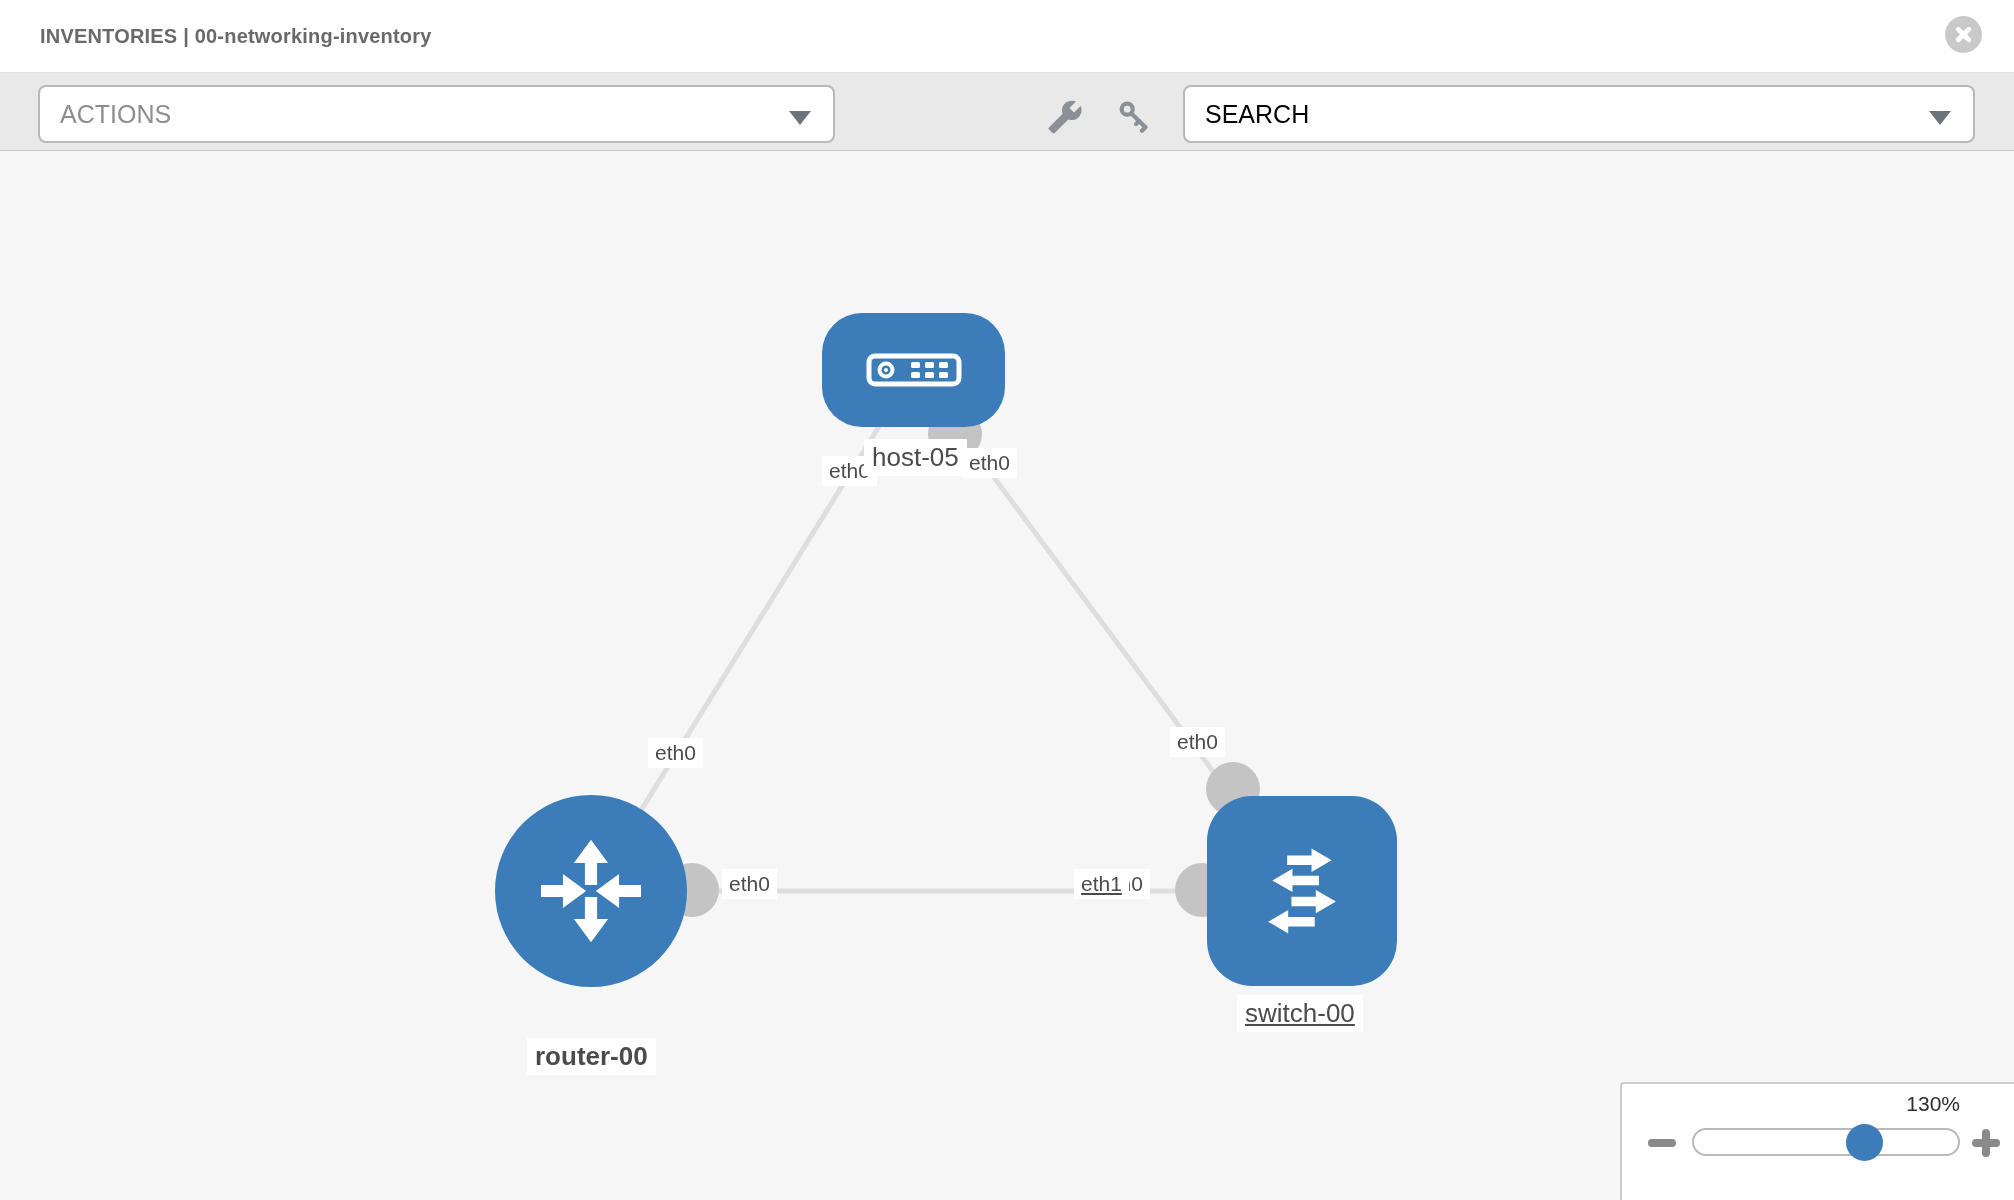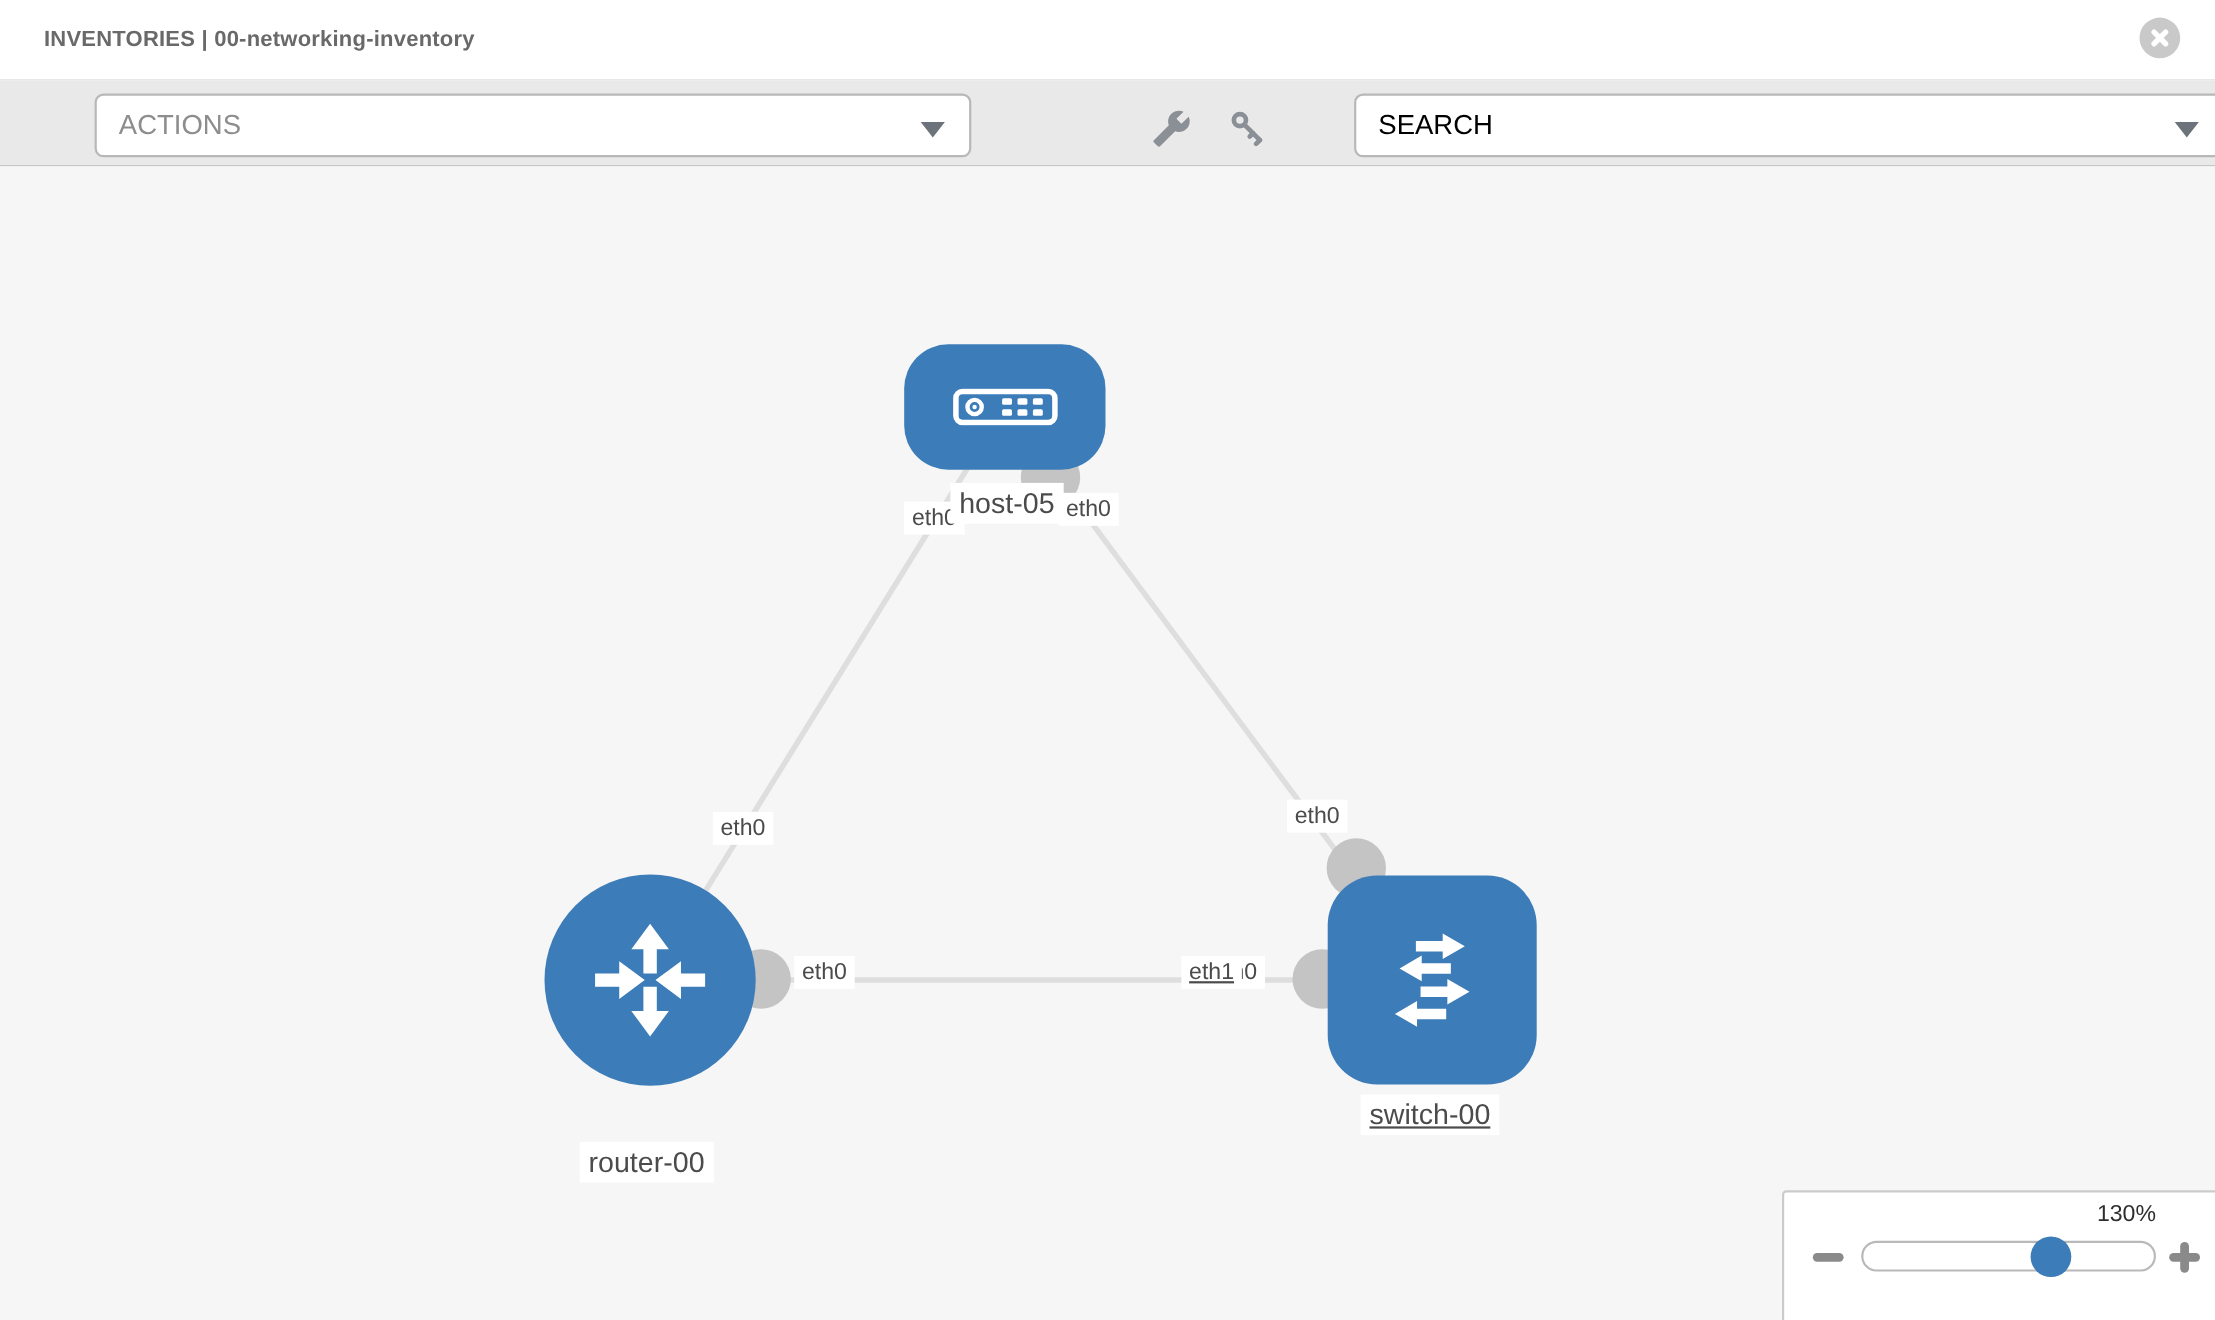--- a/index.html
+++ b/index.html
@@ -25,21 +25,21 @@
   }
   
   .toolbar {
     position:absolute; top:73px; left:0; width:2014px; height:77px;
     background:#e9e9e9; border-bottom:1px solid #c6c6c6; z-index:20;
   }
   .select {
     position:absolute; top:12px; height:58px; box-sizing:border-box;
     background:#fff; border:2px solid #b8b8b8; border-radius:8px;
     display:flex; align-items:center; padding:0 20px;
-    font-size:25px; color:#8d8d8d; cursor:pointer;margin-left:48px;
+    font-size:25px; color:#8d8d8d; cursor:pointer;
   }
   .select.actions { left:38px;  width:797px; }
   .select.search  { left:1183px; width:792px; color:#000000;text-align:center; }
   .caret {
     position:absolute; right:22px; top:24px; width:0; height:0;
     border-left:11px solid transparent; border-right:11px solid transparent;
     border-top:14px solid #6d737b;
   }
   .tool-icon { position:absolute; top:26px; cursor:pointer; }
   .tool-icon.wrench { left:1047px; }
@@ -105,21 +105,21 @@
 
   <span class="chip iface" style="left:822px; top:456px;">eth0</span>
   <span class="chip iface" style="left:648px; top:738px;">eth0</span>
   <span class="chip iface" style="left:962px; top:448px;">eth0</span>
   <span class="chip iface" style="left:1170px; top:727px;">eth0</span>
   <span class="chip iface" style="left:722px; top:869px;">eth0</span>
   <span class="chip iface" style="left:1095px; top:869px;">eth0</span>
   <span class="chip iface front" style="left:1074px; top:869px;text-decoration:underline;">eth1</span>
 
   <span class="chip nodename" style="left:864px; top:439px;">host-05</span>
-  <span class="chip nodename" style="left:527px; top:1038px;">router-00</span>
+  <span class="chip nodename" style="left:527px; top:1038px;font-weight:bold;">router-00</span>
   <span class="chip nodename" style="left:1237px; top:995px;text-decoration:underline;">switch-00</span>
 
   <div class="node host">
     <svg viewBox="0 0 96 34" width="96" height="34">
       <rect x="3" y="3" width="90" height="28" rx="6" fill="none" stroke="#fff" stroke-width="5"></rect>
       <circle cx="20" cy="17" r="6.5" fill="none" stroke="#fff" stroke-width="4"></circle>
       <circle cx="20" cy="17" r="2" fill="#fff"></circle>
       <rect x="45" y="9" width="9" height="6" rx="1.5" fill="#fff"></rect>
       <rect x="59" y="9" width="9" height="6" rx="1.5" fill="#fff"></rect>
       <rect x="73" y="9" width="9" height="6" rx="1.5" fill="#fff"></rect>

